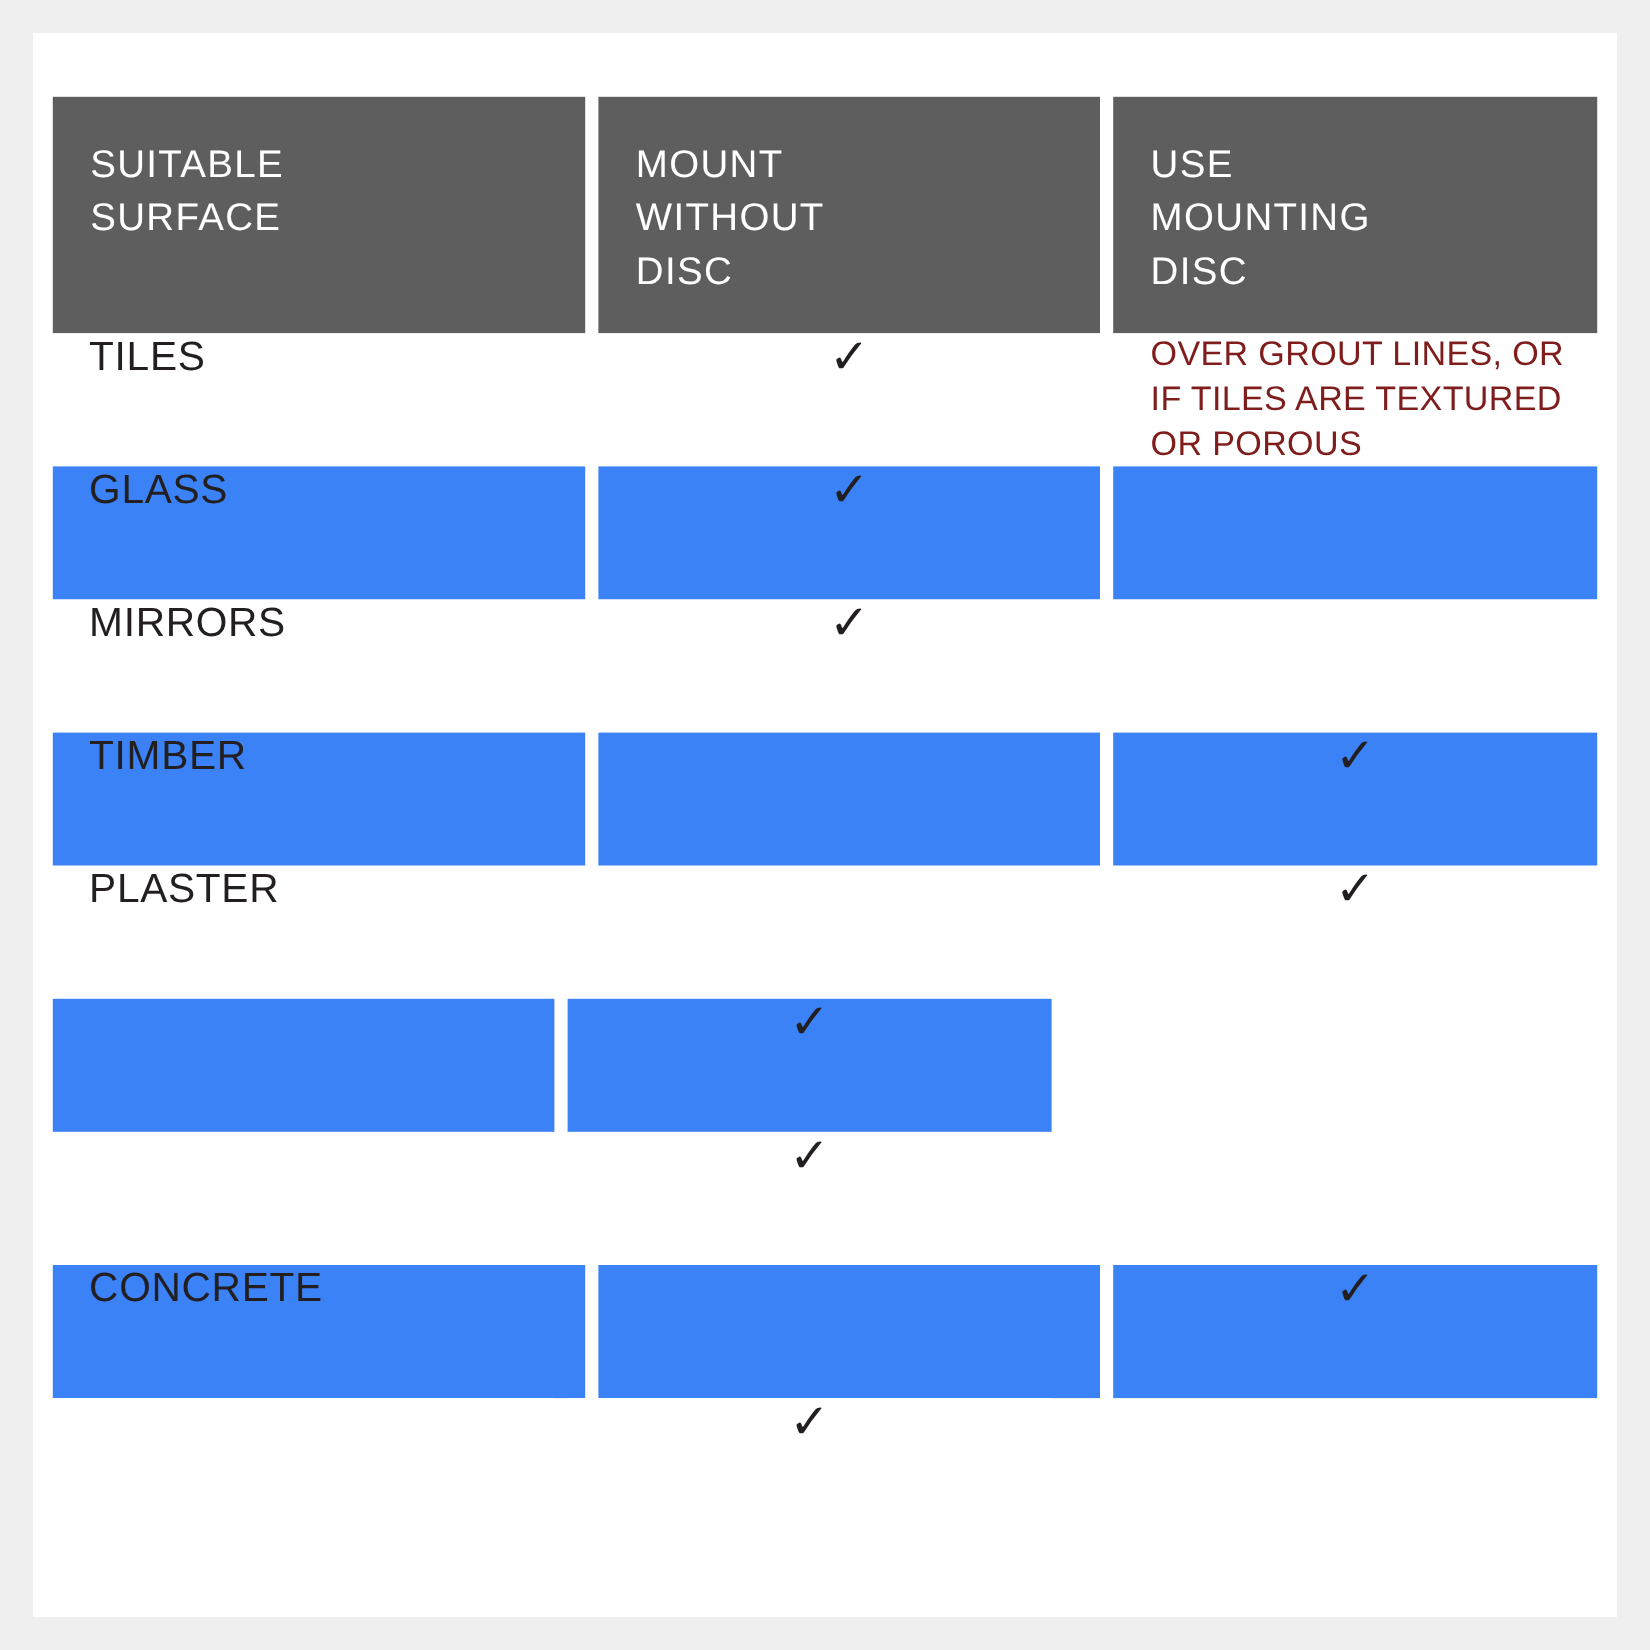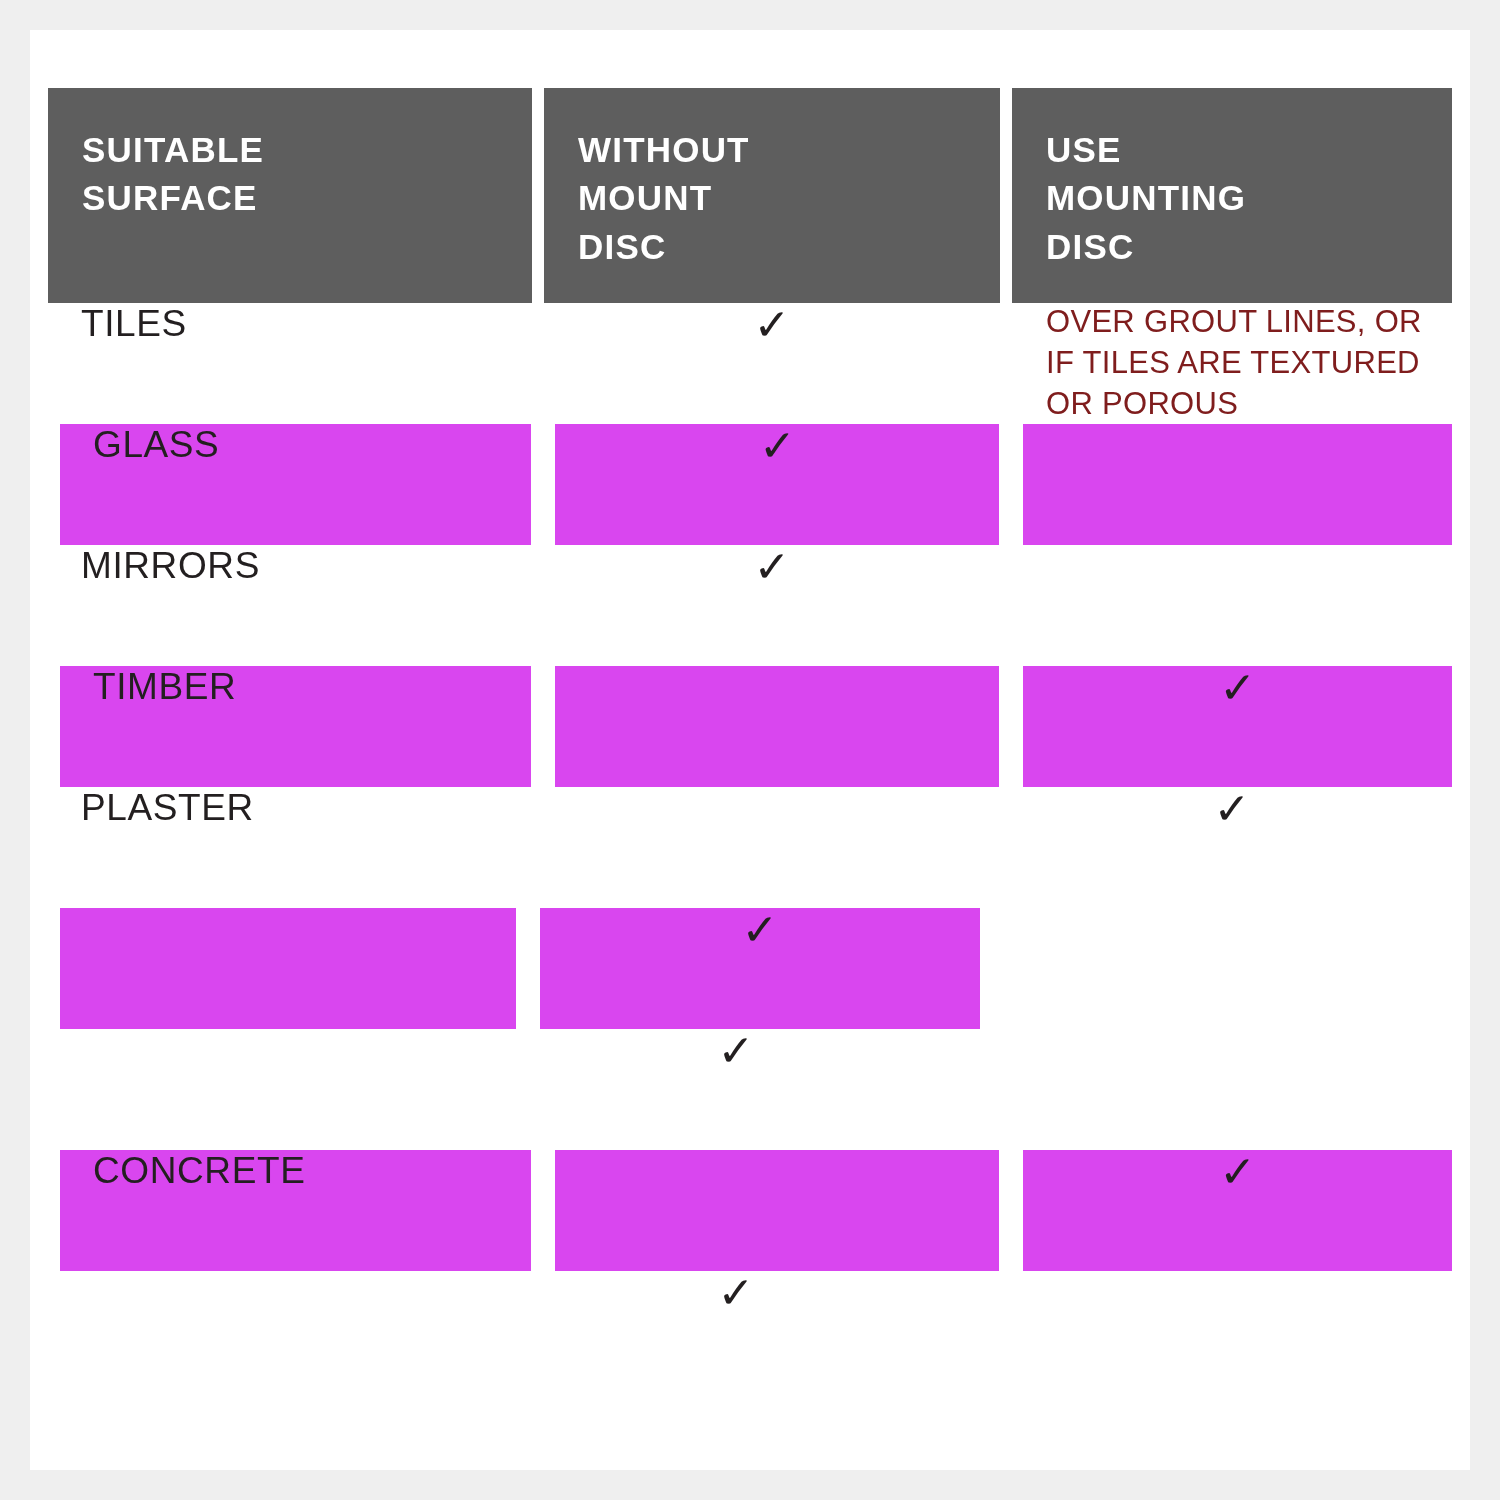--- a/index.html
+++ b/index.html
@@ -38,39 +38,38 @@
   .col-surface { width: 484px; margin-right: 12px; }
   .col-without { width: 456px; margin-right: 12px; }
   .col-disc    { width: 440px; }
 
   
   .header .cell {
     background: #5e5e5e;
     color: #ffffff;
     height: 215px;
     padding: 38px 34px 0 34px;
-    font-weight: bold;
+    font-weight: normal;
     font-size: 35px;
     letter-spacing: 1.2px;
     line-height: 1.38;
     text-transform: uppercase;
   }
   .header .cell span { display: block; }
 
   
   .body-row {
     height: 121px;
   }
   .body-row .cell {
     height: 121px;
     display: flex;
   }
   .body-row.shaded .cell {
-    background: #d946ef;
-    margin-left: 12px;
+    background: #3b82f6;
   }
   .body-row.plain .cell {
     background: #ffffff;
   }
   .surface-label {
     padding-left: 33px;
     font-size: 37px;
     color: #231f20;
     letter-spacing: 0.6px;
     text-transform: uppercase;
@@ -102,22 +101,22 @@
 
 <div class="page">
   <div class="table">
 
     <div class="row header">
       <div class="cell col-surface">
         <span>Suitable</span>
         <span>Surface</span>
       </div>
       <div class="cell col-without">
+        <span>Mount</span>
         <span>Without</span>
-        <span>Mount</span>
         <span>Disc</span>
       </div>
       <div class="cell col-disc">
         <span>Use</span>
         <span>Mounting</span>
         <span>Disc</span>
       </div>
     </div>
 
     <div class="row body-row plain">

